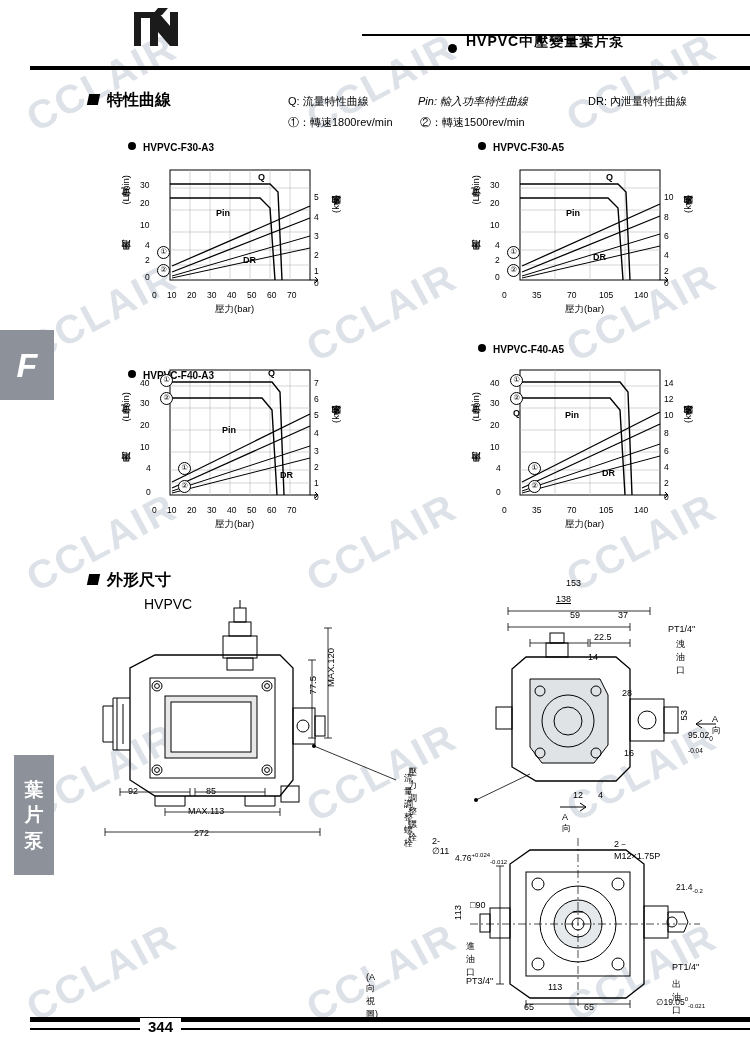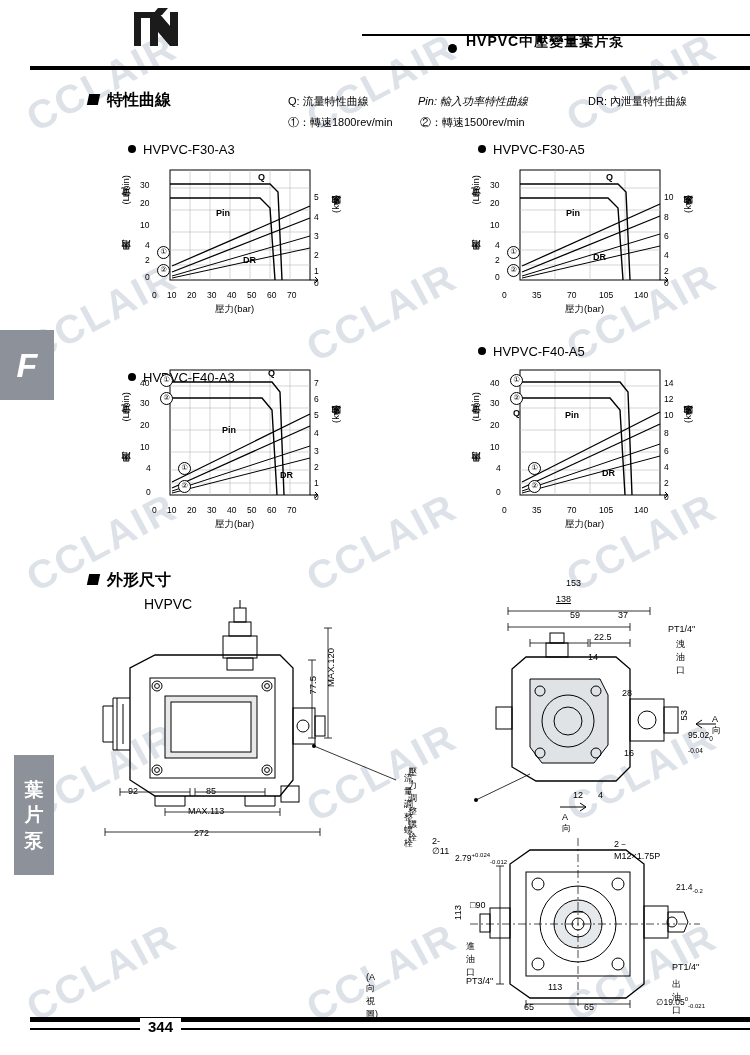--- a/index.html
+++ b/index.html
@@ -31,21 +31,21 @@
     position:absolute;left:14px;top:755px;width:40px;height:120px;background:#8d9199;
     color:#fff;font-size:19px;font-weight:bold;
     display:flex;flex-direction:column;align-items:center;justify-content:center;line-height:1.35;
   }
   
   .sq{display:inline-block;width:11px;height:11px;background:#000;margin-right:8px;
       transform:skewX(-12deg);}
   .sec-title{position:absolute;font-size:16px;font-weight:bold;}
   .legend{position:absolute;font-size:11px;}
   
-  .chart-head{position:absolute;font-size:13px;font-weight:normal;}
+  .chart-head{position:absolute;font-size:10px;font-weight:bold;}
   .bullet{display:inline-block;width:8px;height:8px;border-radius:50%;background:#000;
           margin-right:7px;vertical-align:1px;}
   .axis-label{position:absolute;font-size:9.5px;}
   .vlabel{writing-mode:vertical-rl;transform:rotate(180deg);font-size:9.5px;}
   .tick{position:absolute;font-size:8.5px;}
   .ann{position:absolute;font-size:9px;font-weight:bold;}
   .circ{position:absolute;width:11px;height:11px;border:1px solid #000;border-radius:50%;
         font-size:7.5px;line-height:10px;text-align:center;background:#fff;}
   
   .dim{position:absolute;font-size:9px;}
@@ -541,21 +541,21 @@
           <line x1="66" y1="158" x2="74" y2="158"></line>
         <line x1="96" y1="178" x2="200" y2="178"></line>
           <line x1="96" y1="174" x2="96" y2="182"></line>
           <line x1="200" y1="174" x2="200" y2="182"></line>
       </g>
     </g>
   </svg>
 
   <div class="dim" style="left:432px;top:836px;">2-∅11</div>
   <div class="dim" style="left:455px;top:852px;font-size:8.5px;">
-    <span>2.79</span><sup style="font-size:6px;">+0.024</sup><sub style="font-size:6px;">-0.012</sub>
+    <span>4.76</span><sup style="font-size:6px;">+0.024</sup><sub style="font-size:6px;">-0.012</sub>
   </div>
   <div class="dim" style="left:614px;top:838px;">2－M12×1.75P</div>
   <div class="dim" style="left:676px;top:882px;font-size:8.5px;">
     <span>21.4</span><sub style="font-size:6px;">-0.2</sub>
   </div>
   <div class="dim" style="left:452px;top:905px;"><span class="vlabel">113</span></div>
   <div class="dim" style="left:470px;top:900px;">□90</div>
   <div class="dim" style="left:548px;top:982px;">113</div>
   <div class="dim" style="left:524px;top:1002px;">65</div>
   <div class="dim" style="left:584px;top:1002px;">65</div>

